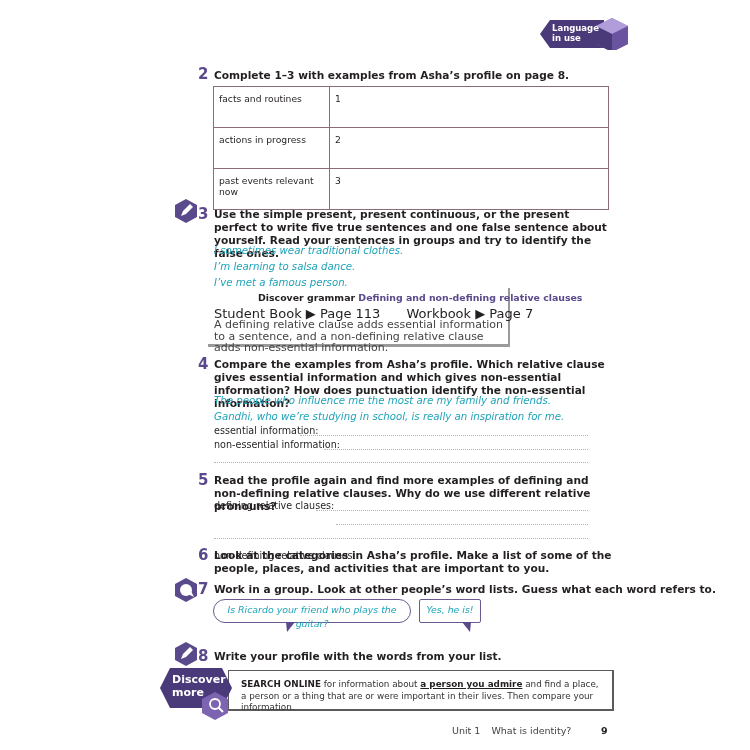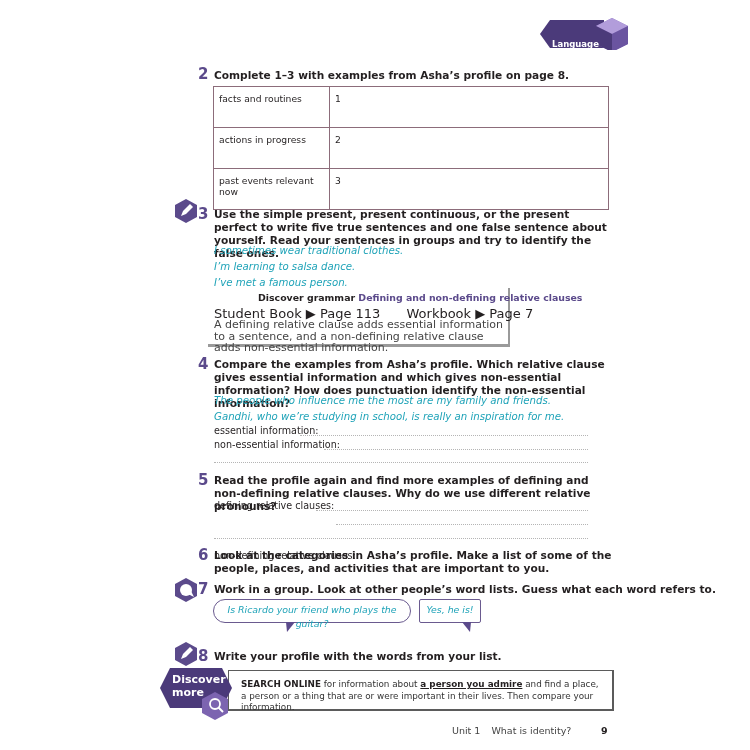--- a/index.html
+++ b/index.html
@@ -20,21 +20,21 @@
 <body>
 
 <div class="abs" style="left:540px;top:18px;width:90px;height:32px;">
   <svg class="abs" style="left:0;top:0" width="90" height="32">
     <polygon points="0,16 10,2 64,2 64,30 10,30" fill="#4b3a7a"></polygon>
     <polygon points="72,0 88,8 88,26 72,34 56,26 56,8" fill="#8a72c0"></polygon>
     <polygon points="72,0 88,8 72,16 56,8" fill="#b29ddb"></polygon>
     <polygon points="72,16 88,8 88,26 72,34" fill="#6a54a0"></polygon>
     <polygon points="56,8 72,16 72,34 56,26" fill="#4b3a7a"></polygon>
   </svg>
-  <div class="abs" style="left:12px;top:5px;font-size:8.5px;line-height:10px;font-weight:bold;color:#fff;margin-top:16px;">
+  <div class="abs" style="left:12px;top:5px;font-size:8.5px;line-height:10px;font-weight:bold;color:#fff;">
     <div>Language</div>
     <div>in use</div>
   </div>
 </div>
 
 <div class="abs num" style="left:198px;top:65px;">2</div>
 <div class="abs q" style="left:214px;top:69px;">Complete 1–3 with examples from Asha’s profile on page 8.</div>
 <table class="t">
   <tbody>
       <tr>

